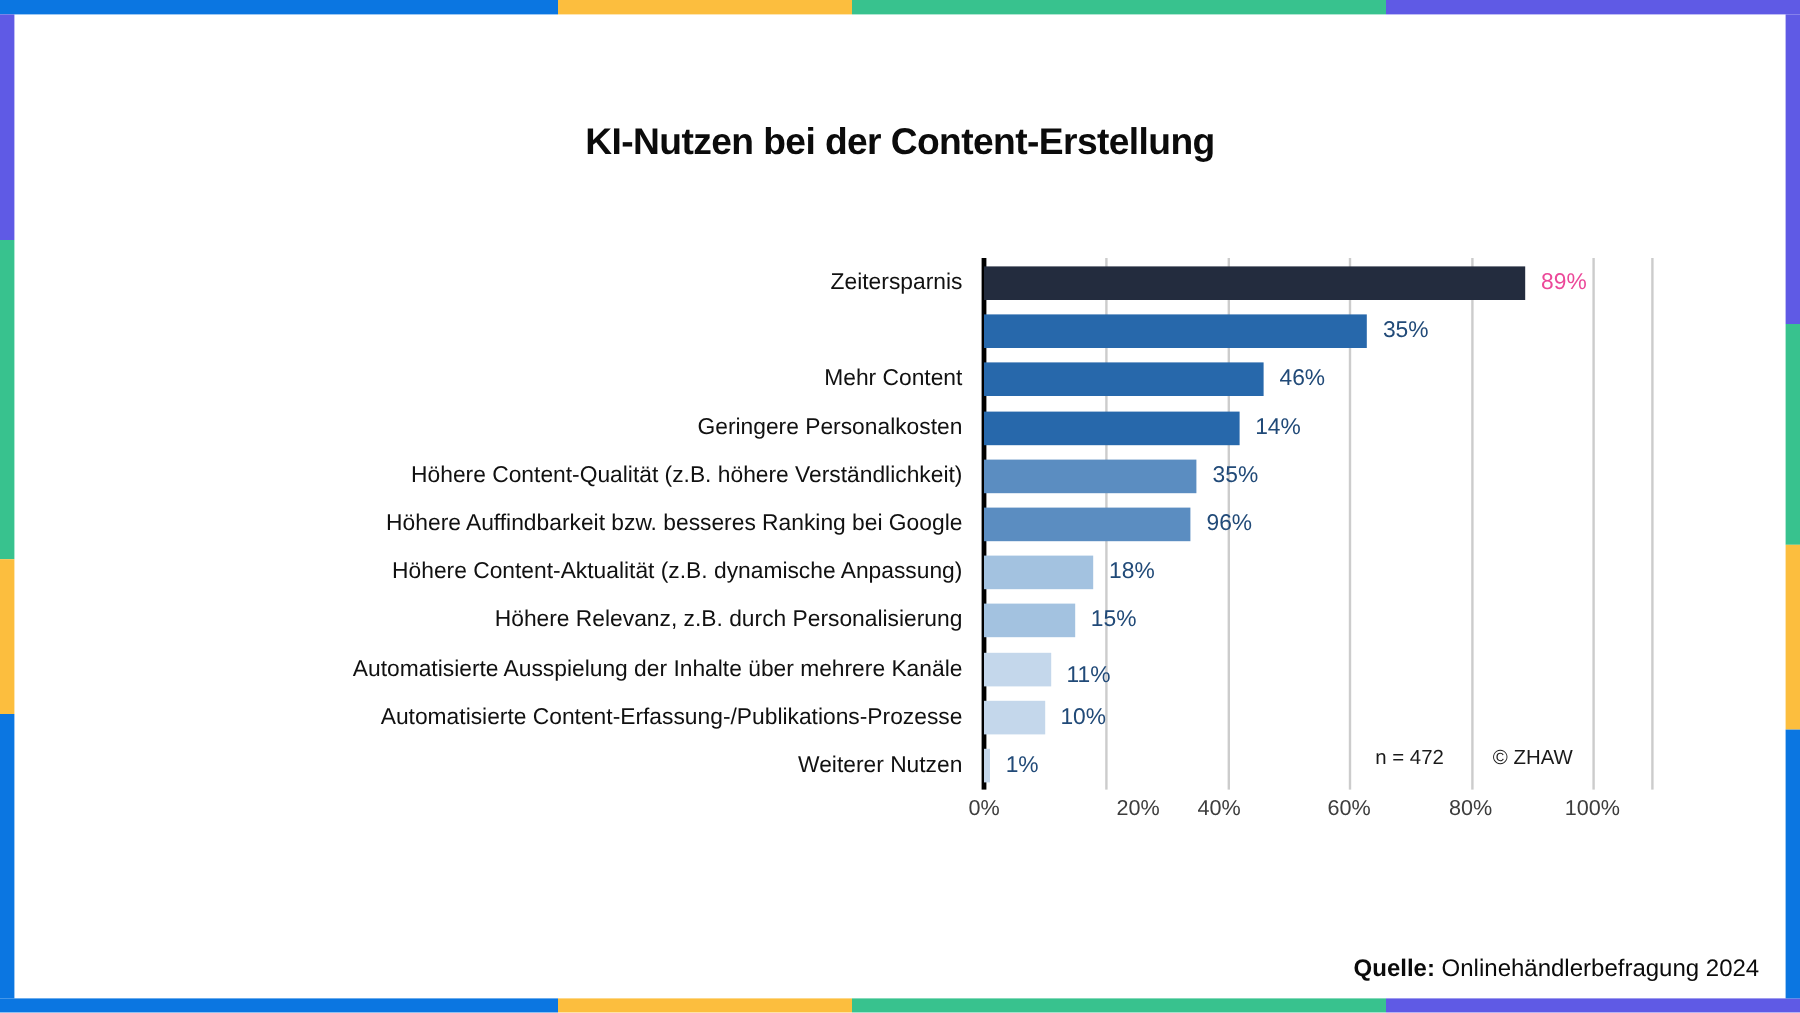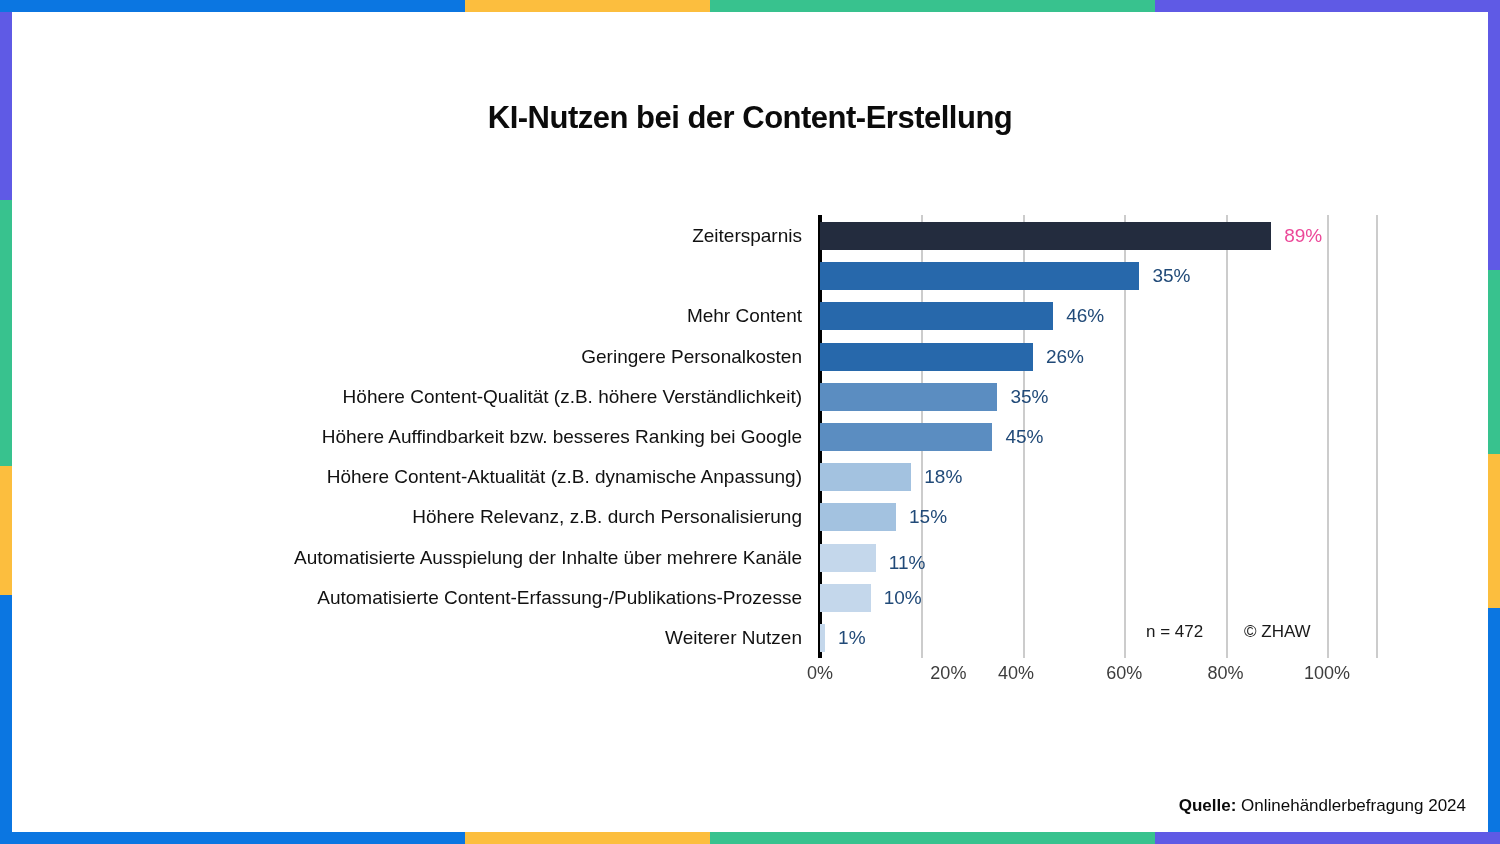--- a/index.html
+++ b/index.html
@@ -74,21 +74,21 @@
 
   .annot { position: absolute; font-size: 17px; color: #1a1a1a; white-space: nowrap; }
   .annot-n { left: 1146px; top: 622px; }
   .annot-c { left: 1244px; top: 622px; }
 
   
   .source {
     position: absolute;
     right: 34px;
     top: 796px;
-    font-size: 17px;
+    font-size: 20px;
     color: #0b0b0b;
     white-space: nowrap;
   }
   .source b { font-weight: bold; }
 </style>
 </head>
 <body>
 
 <div class="page">
 
@@ -140,25 +140,25 @@
         <div class="gridline" style="left: 405.6px;"></div>
         <div class="gridline" style="left: 507px;"></div>
         <div class="gridline" style="left: 556px;"></div>
         <div class="bar" style="top: 7px; left: 0px; width: 451.23px; background: rgb(35, 44, 62);"></div>
         <div class="bar-value" style="top: 7px; left: 464.23px; color: #ec4899;">89%</div>
         <div class="bar" style="top: 47.2px; left: 0px; width: 319.41px; background: rgb(39, 104, 171);"></div>
         <div class="bar-value" style="top: 47.2px; left: 332.41px; color: rgb(33, 74, 120);">35%</div>
         <div class="bar" style="top: 87.4px; left: 0px; width: 233.22px; background: rgb(39, 104, 171);"></div>
         <div class="bar-value" style="top: 87.4px; left: 246.22px; color: rgb(33, 74, 120);">46%</div>
         <div class="bar" style="top: 127.6px; left: 0px; width: 212.94px; background: rgb(39, 104, 171);"></div>
-        <div class="bar-value" style="top: 127.6px; left: 225.94px; color: rgb(33, 74, 120);">26%</div>
+        <div class="bar-value" style="top: 127.6px; left: 225.94px; color: rgb(33, 74, 120);">14%</div>
         <div class="bar" style="top: 167.8px; left: 0px; width: 177.45px; background: rgb(91, 141, 193);"></div>
         <div class="bar-value" style="top: 167.8px; left: 190.45px; color: rgb(33, 74, 120);">35%</div>
         <div class="bar" style="top: 208px; left: 0px; width: 172.38px; background: rgb(91, 141, 193);"></div>
-        <div class="bar-value" style="top: 208px; left: 185.38px; color: rgb(33, 74, 120);">45%</div>
+        <div class="bar-value" style="top: 208px; left: 185.38px; color: rgb(33, 74, 120);">96%</div>
         <div class="bar" style="top: 248.2px; left: 0px; width: 91.26px; background: rgb(163, 194, 224);"></div>
         <div class="bar-value" style="top: 248.2px; left: 104.26px; color: rgb(33, 74, 120);">18%</div>
         <div class="bar" style="top: 288.4px; left: 0px; width: 76.05px; background: rgb(163, 194, 224);"></div>
         <div class="bar-value" style="top: 288.4px; left: 89.05px; color: rgb(33, 74, 120);">15%</div>
         <div class="bar" style="top: 328.6px; left: 0px; width: 55.77px; background: rgb(196, 215, 235);"></div>
         <div class="bar-value" style="top: 334px; left: 68.77px; color: rgb(33, 74, 120);">11%</div>
         <div class="bar" style="top: 368.8px; left: 0px; width: 50.7px; background: rgb(196, 215, 235);"></div>
         <div class="bar-value" style="top: 368.8px; left: 63.7px; color: rgb(33, 74, 120);">10%</div>
         <div class="bar" style="top: 409px; left: 0px; width: 5.07px; background: rgb(196, 215, 235);"></div>
         <div class="bar-value" style="top: 409px; left: 18.07px; color: rgb(33, 74, 120);">1%</div>

